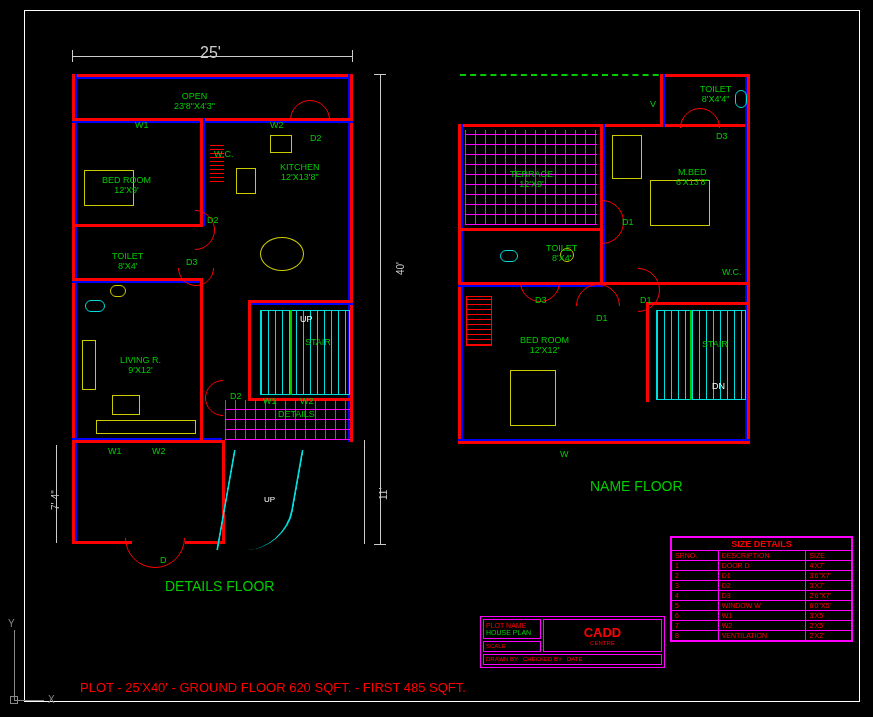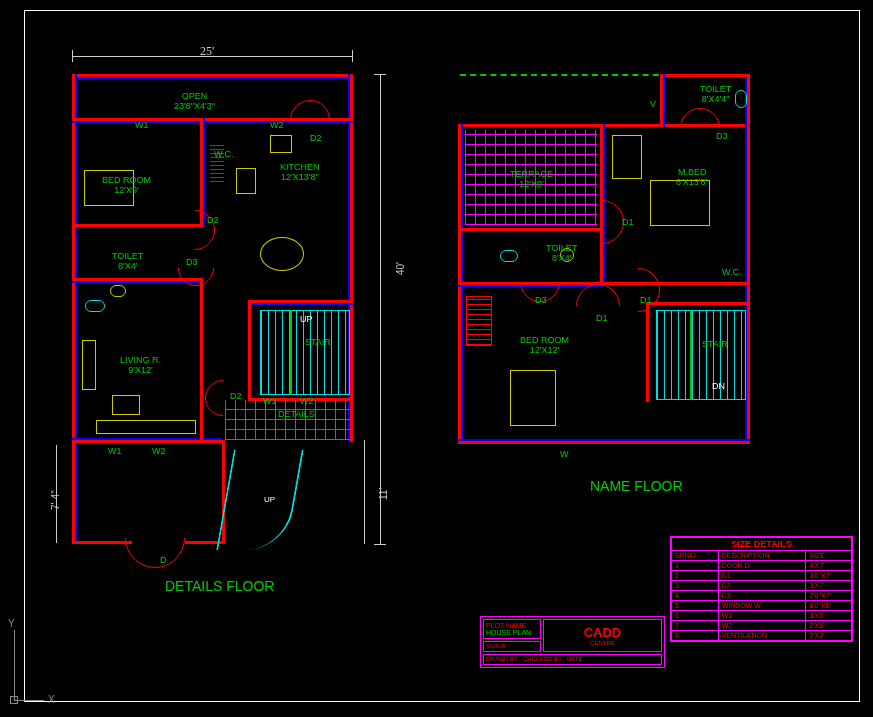--- a/index.html
+++ b/index.html
@@ -21,21 +21,21 @@
   .lbl {
     position: absolute;
     color: #0c0;
     font-size: 9px;
     text-align: center;
     line-height: 1.1;
     white-space: pre;
   }
   .big { font-size: 14px; color: #0c0; }
   .plot-text { color: #f00; font-size: 13px; position: absolute; }
-  .dim { color: #ccc; font-size: 12px; position: absolute; font-family: Liberation Serif, serif; }
+  .dim { color: #ccc; font-size: 16px; position: absolute; }
   .dimv { color: #ccc; font-size: 10px; position: absolute; transform: rotate(-90deg); transform-origin: left top; }
   .wall { position: absolute; background: #f00; }
   .wallb { position: absolute; background: #00f; }
   .hatch {
     position: absolute;
     background-image:
       repeating-linear-gradient(0deg, #f0f 0 1px, transparent 1px 10px),
       repeating-linear-gradient(90deg, #f0f 0 1px, transparent 1px 10px);
   }
   .door-arc {
@@ -329,20 +329,21 @@
         <td colspan="2" style="font-size:6px">
           <span>DRAWN BY</span> &nbsp;
           <span>CHECKED BY</span> &nbsp;
           <span>DATE</span>
         </td>
       </tr>
     </tbody>
       </table>
   </div>
 
+  <div class="plot-text" style="left:80px;top:680px">PLOT - 25'X40'   -   GROUND FLOOR 620 SQFT. - FIRST 485 SQFT.</div>
 
   <div class="ucs-line" style="left:14px;top:700px;width:30px;height:1px"></div>
   <div class="ucs-line" style="left:14px;top:630px;width:1px;height:70px"></div>
   <div style="position:absolute;left:10px;top:696px;width:8px;height:8px;border:1px solid #888"></div>
   <div class="axis" style="left:8px;top:618px">Y</div>
   <div class="axis" style="left:48px;top:694px">X</div>
 
 </div>
 
 </body></html>

